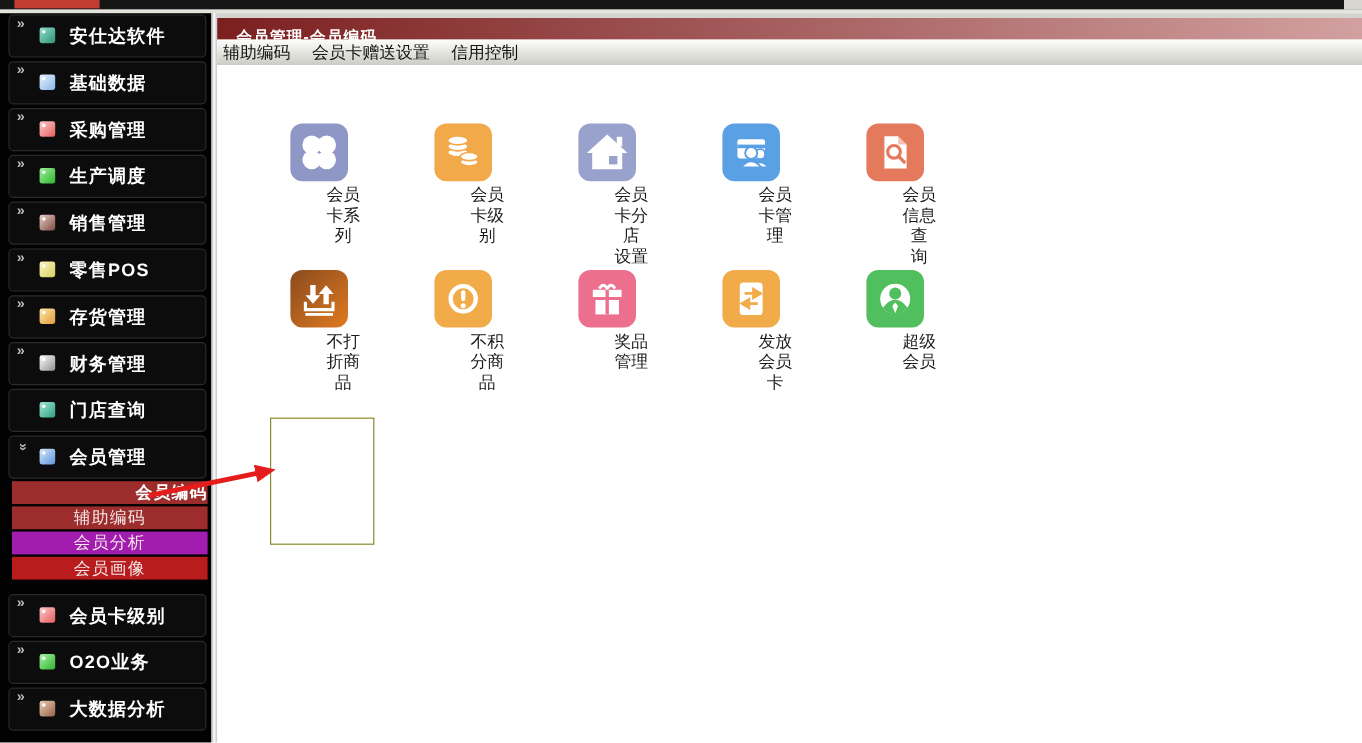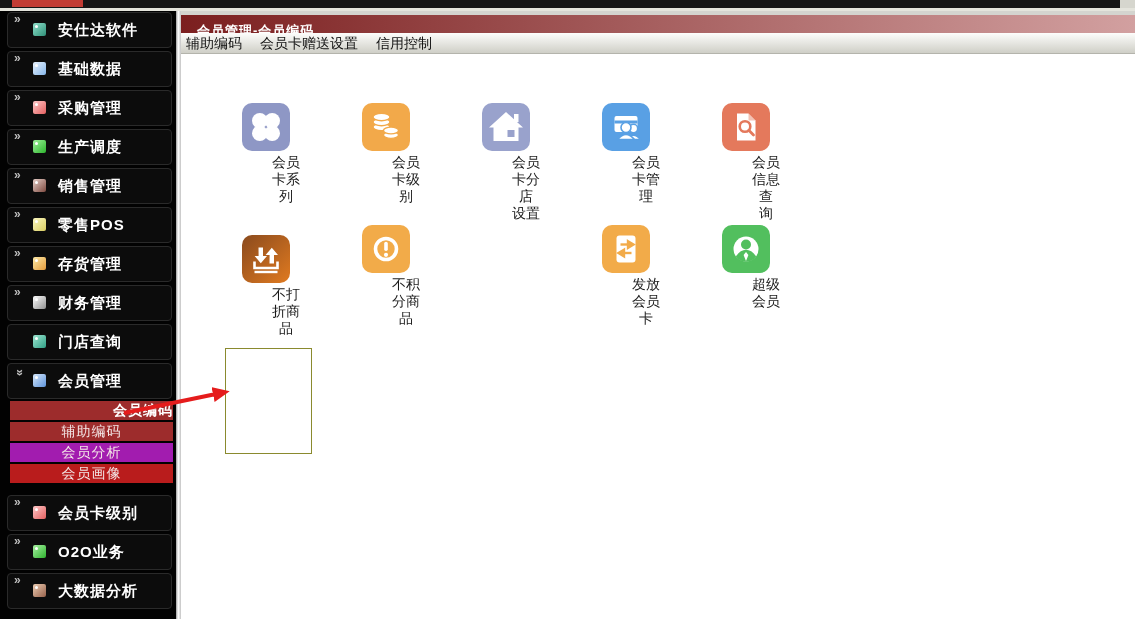--- a/index.html
+++ b/index.html
@@ -193,40 +193,51 @@
             <svg viewBox="0 0 48 48">
               <path fill="#fff" d="M15 10.5 h11.5 l7 7 V37.5 H15 Z"></path>
               <path fill="#e4795c" opacity="0.45" d="M26.5 10.5 l7 7 h-7 Z"></path>
               <circle cx="23" cy="23.5" r="5.3" fill="none" stroke="#e4795c" stroke-width="2.6"></circle>
               <line x1="26.8" y1="27.3" x2="31.5" y2="32" stroke="#e4795c" stroke-width="2.8" stroke-linecap="round"></line>
             </svg>
           </div>
           <div class="tile-label">会员信息查
 询</div>
         </div>
-        <div class="tile" style="left: 45px; top: 181px;">
+        <div class="tile" style="left: 45px; top: 171px;">
           <div class="tile-icon" style="background: linear-gradient(135deg, rgb(138, 74, 30), rgb(224, 122, 32));">
             <svg viewBox="0 0 48 48">
               <path fill="#fff" d="M16.5 12.5 h4.5 v8.5 h4 l-6.2 7.2 -6.2 -7.2 h4 z"></path>
               <path fill="#fff" d="M27.5 28.5 h4.5 v-8.5 h4 l-6.2 -7.2 -6.2 7.2 h4 z"></path>
               <path fill="none" stroke="#fff" stroke-width="2.6" d="M12.5 26.5 v6.5 h23 v-6.5"></path>
               <rect x="12.5" y="35.8" width="23" height="2.4" fill="#fff"></rect>
             </svg>
           </div>
           <div class="tile-label">不打折商品</div>
         </div>
         <div class="tile" style="left: 165px; top: 171px;">
           <div class="tile-icon" style="background: rgb(242, 171, 73);">
             <svg viewBox="0 0 48 48">
               <circle cx="24" cy="24" r="10.5" fill="none" stroke="#fff" stroke-width="3.6"></circle>
               <rect x="22.2" y="16.8" width="3.6" height="9.2" rx="1.8" fill="#fff"></rect>
               <circle cx="24" cy="29.8" r="2.1" fill="#fff"></circle>
             </svg>
           </div>
           <div class="tile-label">不积分商品</div>
+        </div>
+        <div class="tile" style="left: 285px; top: 171px;">
+          <div class="tile-icon" style="background: rgb(236, 111, 142);">
+            <svg viewBox="0 0 48 48">
+              <path d="M17.5 15.5 q3.2 -5.5 6.5 0 q3.3 -5.5 6.5 0" fill="none" stroke="#fff" stroke-width="2.4"></path>
+              <rect x="12" y="16.5" width="24" height="6" fill="#fff"></rect>
+              <rect x="14.2" y="25" width="19.6" height="12" fill="#fff"></rect>
+              <rect x="22.6" y="16.5" width="2.8" height="20.5" fill="#ec6f8e"></rect>
+            </svg>
+          </div>
+          <div class="tile-label">奖品管理</div>
         </div>
         <div class="tile" style="left: 405px; top: 171px;">
           <div class="tile-icon" style="background: rgb(242, 171, 73);">
             <svg viewBox="0 0 48 48">
               <rect x="14.5" y="10.5" width="19" height="27" rx="3" fill="#fff"></rect>
               <g stroke="#f2ab49" stroke-width="2.4" fill="#f2ab49">
                 <line x1="18.5" y1="19.5" x2="26" y2="19.5"></line>
                 <path d="M26 16.2 l5.5 3.3 -5.5 3.3 z"></path>
                 <line x1="29.5" y1="28" x2="22" y2="28"></line>
                 <path d="M22 24.7 l-5.5 3.3 5.5 3.3 z"></path>

